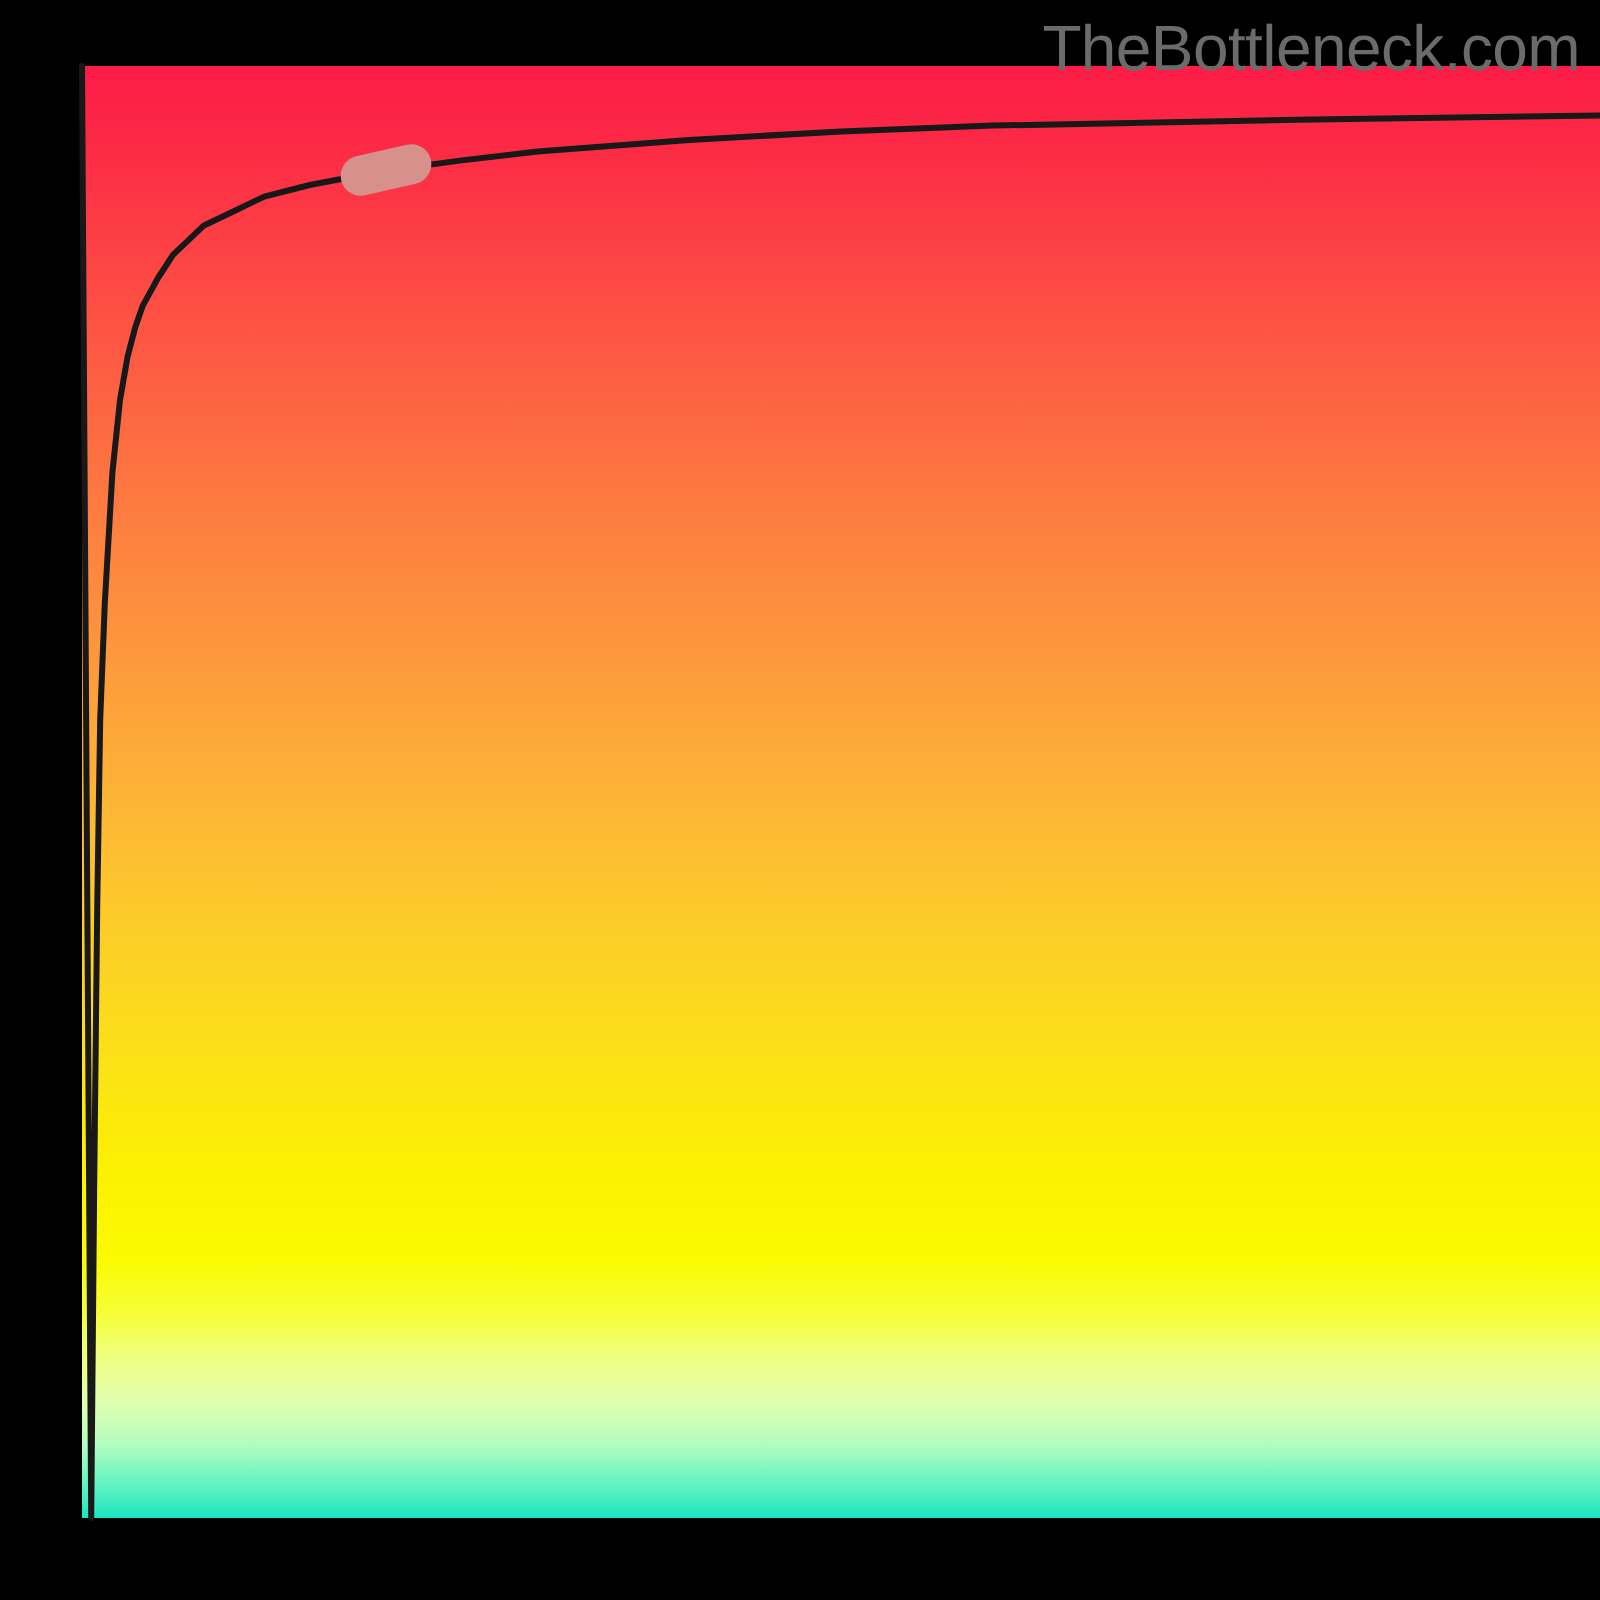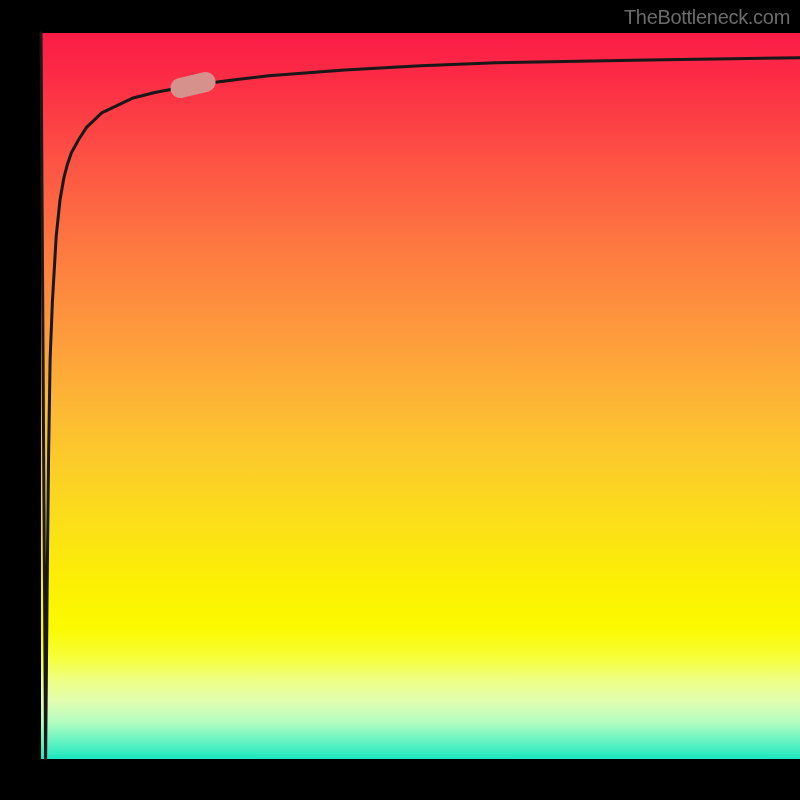--- a/index.html
+++ b/index.html
@@ -9,21 +9,21 @@
     background: #000000;
     position: relative;
     overflow: hidden;
     font-family: Arial, Helvetica, sans-serif;
   }
   .watermark {
     position: absolute;
     top: 6px;
     right: 10px;
     color: #6b6b6b;
-    font-size: 20px;
+    font-size: 32px;
     font-weight: 400;
     z-index: 50;
     letter-spacing: -0.3px;
   }
   .plot-area {
     position: absolute;
     left: 41px;
     top: 33px;
     width: 759px;
     height: 726px;

